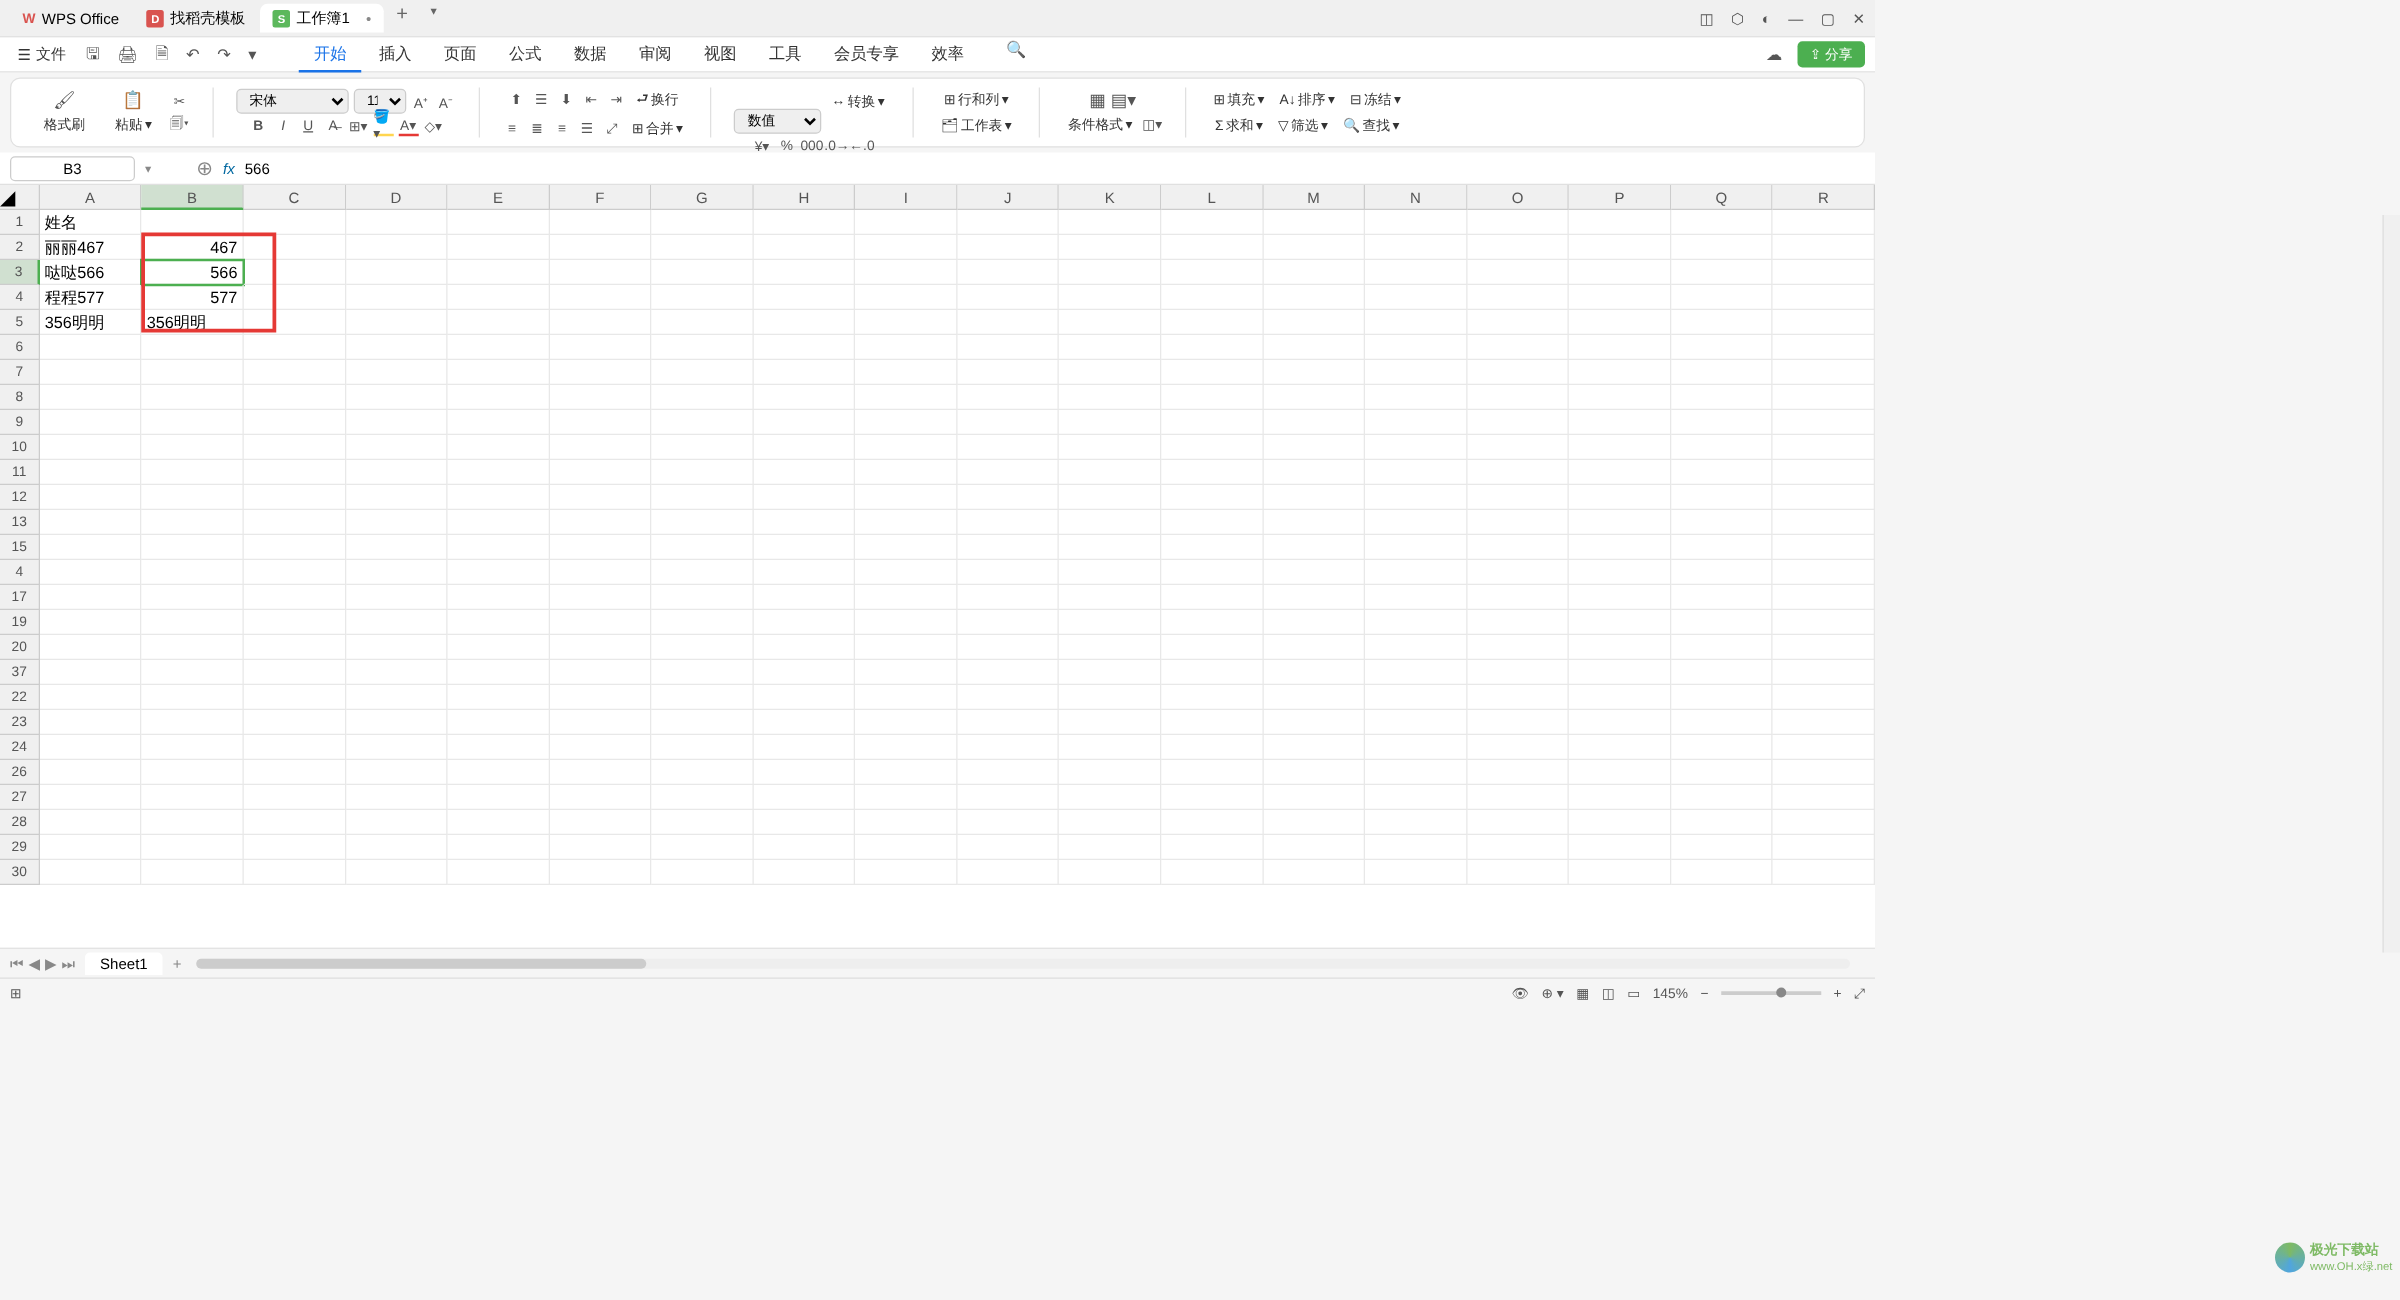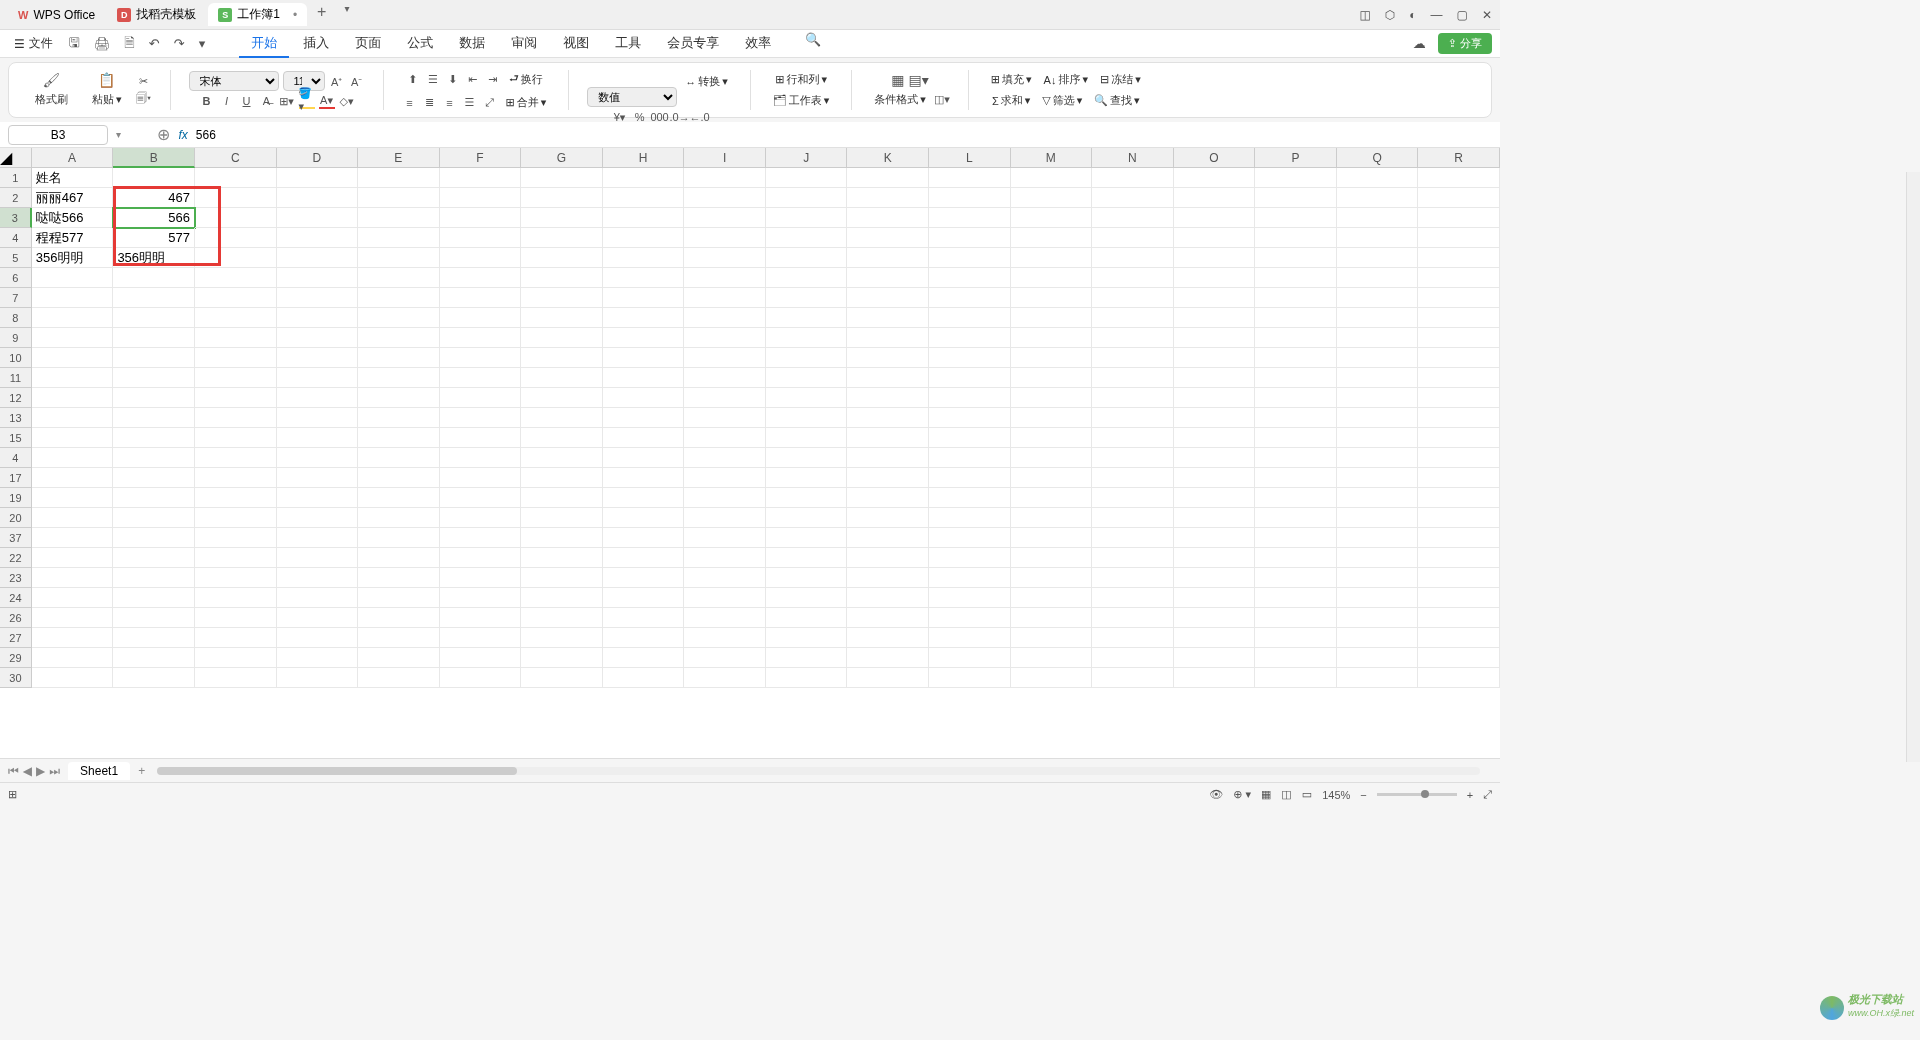--- a/index.html
+++ b/index.html
@@ -73,21 +73,21 @@
 .sheet-add { margin-left: 8px; color: #888; cursor: pointer; }
 .hscroll-track { flex: 1; margin: 0 12px; height: 8px; background: #eee; border-radius: 4px; position: relative; }
 .hscroll-thumb { position: absolute; left: 0; width: 360px; height: 8px; background: #ccc; border-radius: 4px; }
 
 
 .statusbar { height: 24px; background: #f5f5f5; display: flex; align-items: center; padding: 0 8px; font-size: 11px; color: #555; border-top: 1px solid #ddd; }
 .status-right { margin-left: auto; display: flex; align-items: center; gap: 10px; }
 .zoom-slider { width: 80px; height: 3px; background: #ccc; position: relative; }
 .zoom-thumb { position: absolute; left: 55%; top: -3px; width: 8px; height: 8px; background: #888; border-radius: 50%; }
 
-.watermark { position: absolute; right: 6px; bottom: 20px; font-size: 11px; color: #6ab04c; display: flex; align-items: flex-end; gap: 4px; opacity: 0.85; font-style: italic; }
+.watermark { position: absolute; right: 6px; bottom: 20px; font-size: 11px; color: #6ab04c; display: flex; align-items: center; gap: 4px; opacity: 0.85; }
 .watermark .logo { width: 24px; height: 24px; border-radius: 50%; background: conic-gradient(#6ab04c, #3498db, #6ab04c); }
 </style>
 </head>
 <body>
 
 <div class="titlebar">
   <div class="titlebar-tabs">
     <div class="title-tab">
       <span class="wps-icon">W</span>
       <span>WPS Office</span>
@@ -203,21 +203,21 @@
       <span class="small-icon">≣</span>
       <span class="small-icon">≡</span>
       <span class="small-icon">☰</span>
       <span class="small-icon">⤢</span>
       <span class="rb-btn">⊞ <span>合并</span> ▾</span>
     </div>
   </div>
   <div class="ribbon-sep"></div>
   <div class="ribbon-group">
     <div class="rb-row">
-      <select class="font-select" style="width:90px;margin-top:32px;"><option>数值</option></select>
+      <select class="font-select" style="width:70px;margin-top:32px;"><option>数值</option></select>
       <span class="rb-btn">↔ <span>转换</span> ▾</span>
     </div>
     <div class="rb-row">
       <span class="small-icon">¥▾</span>
       <span class="small-icon">%</span>
       <span class="small-icon">000</span>
       <span class="small-icon">.0→</span>
       <span class="small-icon">←.0</span>
     </div>
   </div>
@@ -782,20 +782,41 @@
         <div class="cell"></div>
         <div class="cell"></div>
         <div class="cell"></div>
         <div class="cell"></div>
         <div class="cell"></div>
         <div class="cell"></div>
         <div class="cell"></div>
         <div class="cell"></div>
       </div>
       <div class="row">
+        <div class="row-h">28</div>
+        <div class="cell"></div>
+        <div class="cell"></div>
+        <div class="cell"></div>
+        <div class="cell"></div>
+        <div class="cell"></div>
+        <div class="cell"></div>
+        <div class="cell"></div>
+        <div class="cell"></div>
+        <div class="cell"></div>
+        <div class="cell"></div>
+        <div class="cell"></div>
+        <div class="cell"></div>
+        <div class="cell"></div>
+        <div class="cell"></div>
+        <div class="cell"></div>
+        <div class="cell"></div>
+        <div class="cell"></div>
+        <div class="cell"></div>
+      </div>
+      <div class="row">
         <div class="row-h">29</div>
         <div class="cell"></div>
         <div class="cell"></div>
         <div class="cell"></div>
         <div class="cell"></div>
         <div class="cell"></div>
         <div class="cell"></div>
         <div class="cell"></div>
         <div class="cell"></div>
         <div class="cell"></div>

